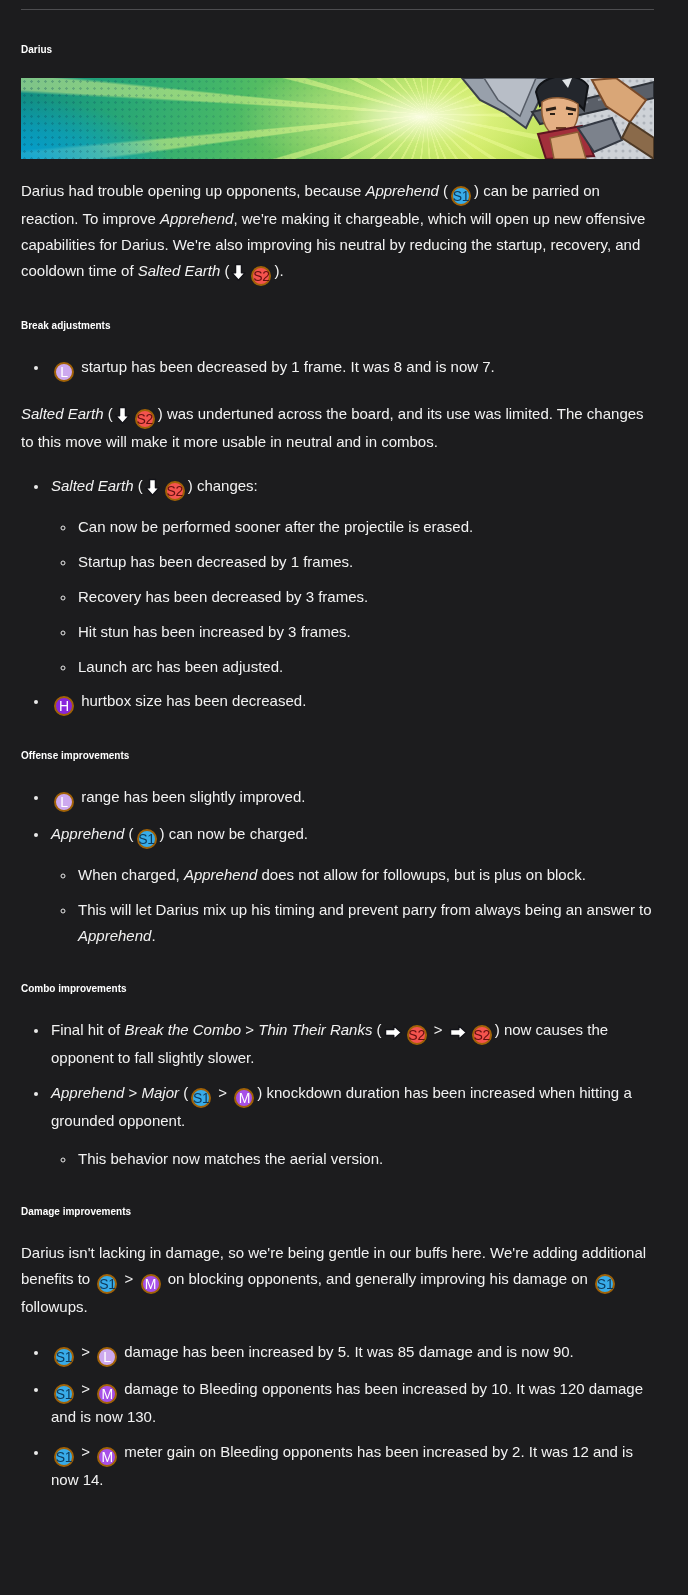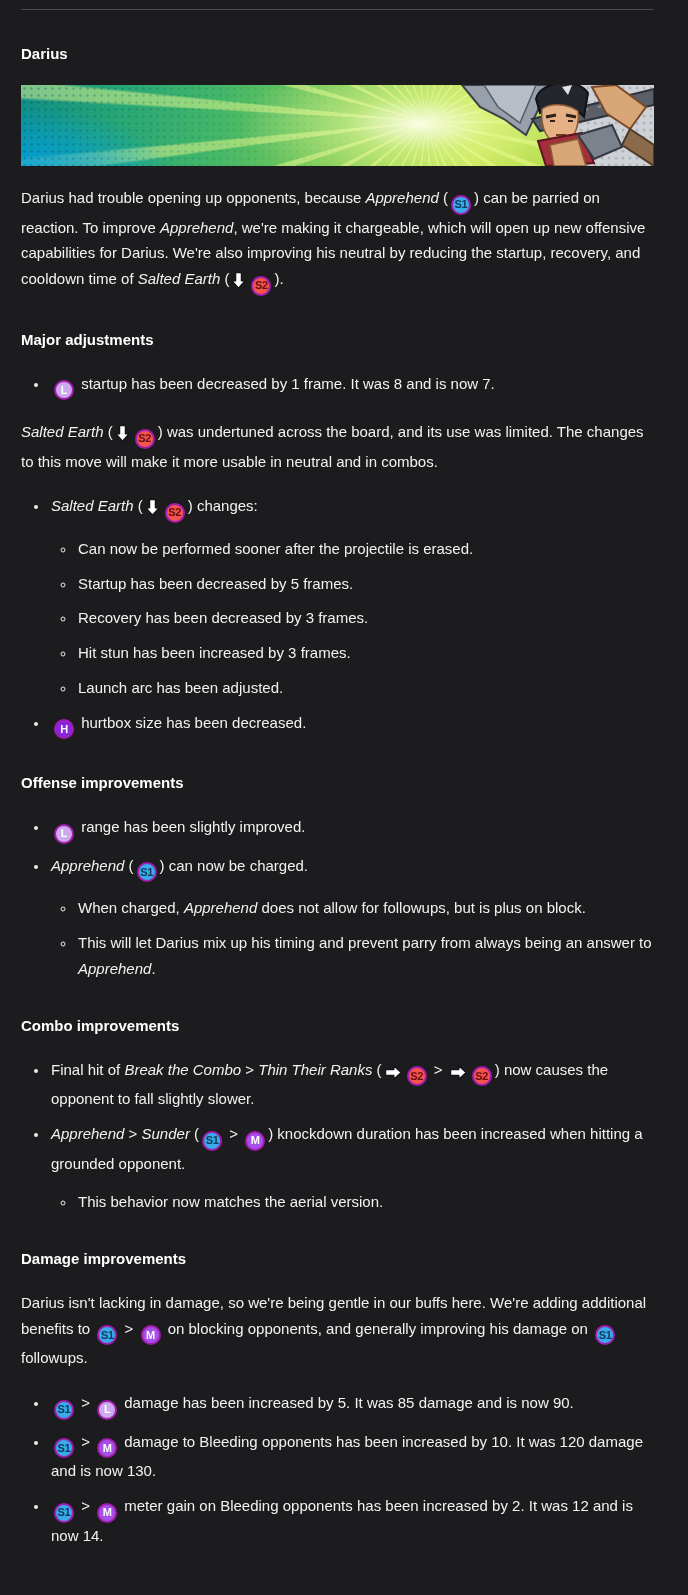--- a/index.html
+++ b/index.html
@@ -15,41 +15,41 @@
     min-height:1595px;
     box-sizing:border-box;
     padding:9px 34px 40px 21px;
   }
   hr.divider{
     border:none;
     border-top:1px solid #4d4d50;
     margin:0 0 0 0;
   }
   h3.section-heading{
-    font-size:15px;
+    font-size:10px;
     font-weight:bold;
     color:#ffffff;
     margin:33px 0 21px 0;
     line-height:1.4;
   }
   p.para{margin:19px 0;}
   ul{margin:12px 0;padding-left:28px;}
   ul ul{margin:13px 0 6px 0;padding-left:25px;}
   li{margin:9px 0;padding-left:2px;}
   li::marker{color:#eaeaea;font-size:0.85em;}
   em{font-style:italic;}
   .badge{
     display:inline-flex;
     align-items:center;
     justify-content:center;
     width:16px;height:16px;
     border-radius:50%;
-    border:2px solid #a21caf;
-    font-size:11px;
-    font-weight:bold;
+    border:2px solid #a16207;
+    font-size:14px;
+    font-weight:normal;
     line-height:1;
     vertical-align:-5px;
     margin:0 3px;
     letter-spacing:-0.3px;
   }
   .arrow{display:inline-block;vertical-align:-5px;margin:0 2px;}
   .arrow svg{display:block;}
   
   .banner{
     position:relative;
@@ -127,33 +127,33 @@
       <path d="M196 60 L224 54 L232 81 L200 81 Z" fill="#d9a677" stroke="#8a5a34" stroke-width="1.5"></path>
 
       <path d="M224 50 L258 40 L268 62 L240 74 Z" fill="#7c828c" stroke="#343943" stroke-width="2"></path>
 
       <path d="M276 44 L300 60 L300 81 L268 60 Z" fill="#8a6a4a" stroke="#4e3a26" stroke-width="2"></path>
     </svg>
   </div>
 <p class="para">Darius had trouble opening up opponents, because <em>Apprehend</em> (<span class="badge" style="background: rgb(56, 172, 233); color: rgb(13, 58, 92);">S1</span>) can be parried on reaction. To improve <em>Apprehend</em>, we're making it chargeable, which will open up new offensive capabilities for Darius. We're also improving his neutral by reducing the startup, recovery, and cooldown time of <em>Salted Earth</em> (<span class="arrow"><svg viewBox="0 0 20 24" width="15" height="18">
             <path d="M6 2 H14 V13 H19 L10 23 L1 13 H6 Z" fill="#ffffff" stroke="#141419" stroke-width="2" stroke-linejoin="round"></path>
           </svg></span><span class="badge" style="background: rgb(244, 83, 78); color: rgb(100, 16, 15);">S2</span>).</p>
-      <h3 class="section-heading">Major adjustments</h3>
+      <h3 class="section-heading">Break adjustments</h3>
       <ul>
         <li><span class="badge" style="background: rgb(205, 169, 238); color: rgb(255, 255, 255);">L</span> startup has been decreased by 1 frame. It was 8 and is now 7.</li>
       </ul>
       <p class="para"><em>Salted Earth</em> (<span class="arrow"><svg viewBox="0 0 20 24" width="15" height="18">
             <path d="M6 2 H14 V13 H19 L10 23 L1 13 H6 Z" fill="#ffffff" stroke="#141419" stroke-width="2" stroke-linejoin="round"></path>
           </svg></span><span class="badge" style="background: rgb(244, 83, 78); color: rgb(100, 16, 15);">S2</span>) was undertuned across the board, and its use was limited. The changes to this move will make it more usable in neutral and in combos.</p>
       <ul>
         <li><em>Salted Earth</em> (<span class="arrow"><svg viewBox="0 0 20 24" width="15" height="18">
               <path d="M6 2 H14 V13 H19 L10 23 L1 13 H6 Z" fill="#ffffff" stroke="#141419" stroke-width="2" stroke-linejoin="round"></path>
             </svg></span><span class="badge" style="background: rgb(244, 83, 78); color: rgb(100, 16, 15);">S2</span>) changes:<ul>
             <li>Can now be performed sooner after the projectile is erased.</li>
-            <li>Startup has been decreased by 5 frames.</li>
+            <li>Startup has been decreased by 1 frames.</li>
             <li>Recovery has been decreased by 3 frames.</li>
             <li>Hit stun has been increased by 3 frames.</li>
             <li>Launch arc has been adjusted.</li>
           </ul></li>
         <li><span class="badge" style="background: rgb(136, 38, 220); color: rgb(255, 255, 255);">H</span> hurtbox size has been decreased.</li>
       </ul>
       <h3 class="section-heading">Offense improvements</h3>
       <ul>
         <li><span class="badge" style="background: rgb(205, 169, 238); color: rgb(255, 255, 255);">L</span> range has been slightly improved.</li>
         <li><em>Apprehend</em> (<span class="badge" style="background: rgb(56, 172, 233); color: rgb(13, 58, 92);">S1</span>) can now be charged.<ul>
@@ -161,21 +161,21 @@
             <li>This will let Darius mix up his timing and prevent parry from always being an answer to <em>Apprehend</em>.</li>
           </ul></li>
       </ul>
       <h3 class="section-heading">Combo improvements</h3>
       <ul>
         <li>Final hit of <em>Break the Combo</em> &gt; <em>Thin Their Ranks</em> (<span class="arrow"><svg viewBox="0 0 24 20" width="18" height="15">
               <path d="M2 6 H13 V1 L23 10 L13 19 V14 H2 Z" fill="#ffffff" stroke="#141419" stroke-width="2" stroke-linejoin="round"></path>
             </svg></span><span class="badge" style="background: rgb(244, 83, 78); color: rgb(100, 16, 15);">S2</span> &gt; <span class="arrow"><svg viewBox="0 0 24 20" width="18" height="15">
               <path d="M2 6 H13 V1 L23 10 L13 19 V14 H2 Z" fill="#ffffff" stroke="#141419" stroke-width="2" stroke-linejoin="round"></path>
             </svg></span><span class="badge" style="background: rgb(244, 83, 78); color: rgb(100, 16, 15);">S2</span>) now causes the opponent to fall slightly slower.</li>
-        <li><em>Apprehend</em> &gt; <em>Sunder</em> (<span class="badge" style="background: rgb(56, 172, 233); color: rgb(13, 58, 92);">S1</span> &gt; <span class="badge" style="background: rgb(167, 80, 232); color: rgb(255, 255, 255);">M</span>) knockdown duration has been increased when hitting a grounded opponent.<ul>
+        <li><em>Apprehend</em> &gt; <em>Major</em> (<span class="badge" style="background: rgb(56, 172, 233); color: rgb(13, 58, 92);">S1</span> &gt; <span class="badge" style="background: rgb(167, 80, 232); color: rgb(255, 255, 255);">M</span>) knockdown duration has been increased when hitting a grounded opponent.<ul>
             <li>This behavior now matches the aerial version.</li>
           </ul></li>
       </ul>
       <h3 class="section-heading">Damage improvements</h3>
       <p class="para">Darius isn't lacking in damage, so we're being gentle in our buffs here. We're adding additional benefits to <span class="badge" style="background: rgb(56, 172, 233); color: rgb(13, 58, 92);">S1</span> &gt; <span class="badge" style="background: rgb(167, 80, 232); color: rgb(255, 255, 255);">M</span> on blocking opponents, and generally improving his damage on <span class="badge" style="background: rgb(56, 172, 233); color: rgb(13, 58, 92);">S1</span> followups.</p>
       <ul>
         <li><span class="badge" style="background: rgb(56, 172, 233); color: rgb(13, 58, 92);">S1</span> &gt; <span class="badge" style="background: rgb(205, 169, 238); color: rgb(255, 255, 255);">L</span> damage has been increased by 5. It was 85 damage and is now 90.</li>
         <li><span class="badge" style="background: rgb(56, 172, 233); color: rgb(13, 58, 92);">S1</span> &gt; <span class="badge" style="background: rgb(167, 80, 232); color: rgb(255, 255, 255);">M</span> damage to Bleeding opponents has been increased by 10. It was 120 damage and is now 130.</li>
         <li><span class="badge" style="background: rgb(56, 172, 233); color: rgb(13, 58, 92);">S1</span> &gt; <span class="badge" style="background: rgb(167, 80, 232); color: rgb(255, 255, 255);">M</span> meter gain on Bleeding opponents has been increased by 2. It was 12 and is now 14.</li>
       </ul>

